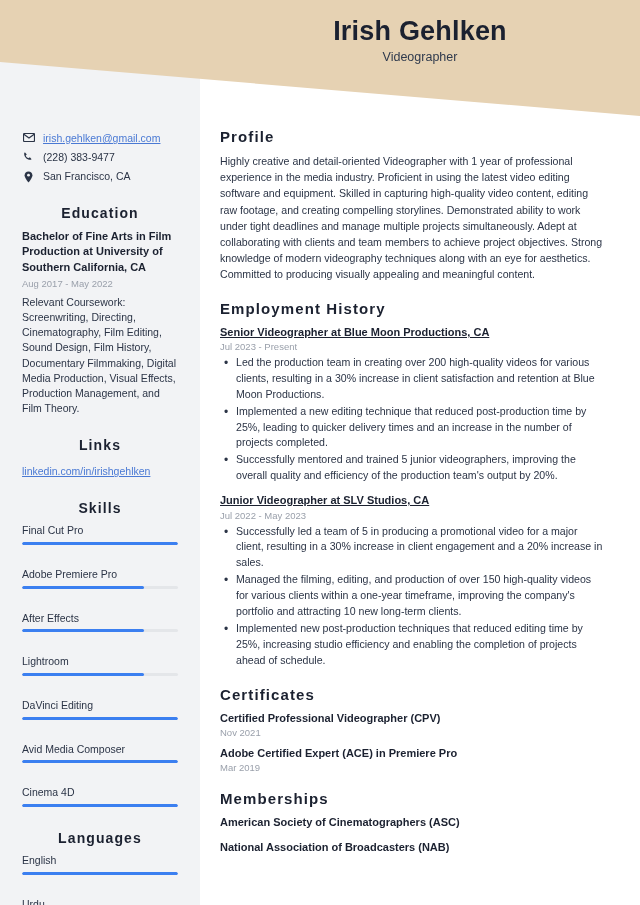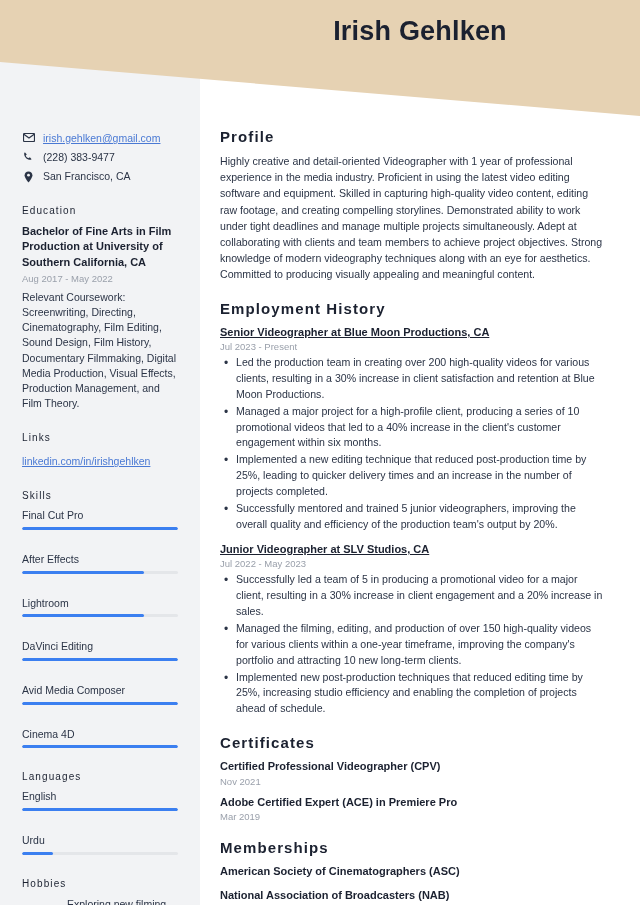--- a/index.html
+++ b/index.html
@@ -81,26 +81,27 @@
   }
   .contact-link {
     font-size: 10.5px;
     color: #4a79d4;
     text-decoration: underline;
     line-height: 1.35;
     word-break: break-all;
   }
 
   .side-heading {
-    font-size: 10px;
-    font-weight: normal;
+    font-size: 14px;
+    font-weight: bold;
     color: #1b2130;
     letter-spacing: 1.1px;
     margin-top: 21px;
     margin-bottom: 8px;
+    text-align: center;
   }
 
   .edu-degree {
     font-size: 11px;
     font-weight: bold;
     color: #1b2130;
     line-height: 1.42;
   }
   .edu-dates {
     font-size: 9.5px;
@@ -232,20 +233,21 @@
 </head>
 <body>
 
 <div id="page">
 
   <div class="sidebar-bg"></div>
   <div class="banner"></div>
 
   <div class="banner-inner">
     <div class="name">Irish Gehlken</div>
+    <div class="job-title">Videographer</div>
   </div>
 
   <div class="sidebar">
 
     <div class="contact-row">
       <span class="contact-icon">
         <svg width="12" height="9" viewBox="0 0 12 9">
             <rect x="0.5" y="0.5" width="11" height="8" rx="1" fill="none" stroke="#2b3446" stroke-width="1.2"></rect>
             <path d="M0.8 1.2 L6 5 L11.2 1.2" fill="none" stroke="#2b3446" stroke-width="1.2"></path>
           </svg>
@@ -284,20 +286,26 @@
 
     <div class="side-heading">Skills</div>
     <div id="skills-list">
         <div class="bar-item">
           <div class="bar-label">Final Cut Pro</div>
           <div class="bar-track">
             <div class="bar-fill" style="width: 100%; background: rgb(59, 127, 240);"></div>
           </div>
         </div>
         <div class="bar-item">
+          <div class="bar-label">Adobe Premiere Pro</div>
+          <div class="bar-track">
+            <div class="bar-fill" style="width: 78%; background: rgb(59, 127, 240);"></div>
+          </div>
+        </div>
+        <div class="bar-item">
           <div class="bar-label">After Effects</div>
           <div class="bar-track">
             <div class="bar-fill" style="width: 78%; background: rgb(59, 127, 240);"></div>
           </div>
         </div>
         <div class="bar-item">
           <div class="bar-label">Lightroom</div>
           <div class="bar-track">
             <div class="bar-fill" style="width: 78%; background: rgb(59, 127, 240);"></div>
           </div>
@@ -349,21 +357,20 @@
       <div class="body-text">Highly creative and detail-oriented Videographer with 1 year of professional experience in the media industry. Proficient in using the latest video editing software and equipment. Skilled in capturing high-quality video content, editing raw footage, and creating compelling storylines. Demonstrated ability to work under tight deadlines and manage multiple projects simultaneously. Adept at collaborating with clients and team members to achieve project objectives. Strong knowledge of modern videography techniques along with an eye for aesthetics. Committed to producing visually appealing and meaningful content.</div>
     </div>
 
     <div class="section">
       <div class="main-heading">Employment History</div>
       <div id="jobs-list">
           <div class="job-heading">Senior Videographer at Blue Moon Productions, CA</div>
           <div class="job-dates">Jul 2023 - Present</div>
           <ul class="bullets">
             <li>Led the production team in creating over 200 high-quality videos for various clients, resulting in a 30% increase in client satisfaction and retention at Blue Moon Productions.</li>
-            <li>Managed a major project for a high-profile client, producing a series of 10 promotional videos that led to a 40% increase in the client's customer engagement within six months.</li>
             <li>Implemented a new editing technique that reduced post-production time by 25%, leading to quicker delivery times and an increase in the number of projects completed.</li>
             <li>Successfully mentored and trained 5 junior videographers, improving the overall quality and efficiency of the production team's output by 20%.</li>
           </ul>
           <div class="job-heading">Junior Videographer at SLV Studios, CA</div>
           <div class="job-dates">Jul 2022 - May 2023</div>
           <ul class="bullets">
             <li>Successfully led a team of 5 in producing a promotional video for a major client, resulting in a 30% increase in client engagement and a 20% increase in sales.</li>
             <li>Managed the filming, editing, and production of over 150 high-quality videos for various clients within a one-year timeframe, improving the company's portfolio and attracting 10 new long-term clients.</li>
             <li>Implemented new post-production techniques that reduced editing time by 25%, increasing studio efficiency and enabling the completion of projects ahead of schedule.</li>
           </ul>

